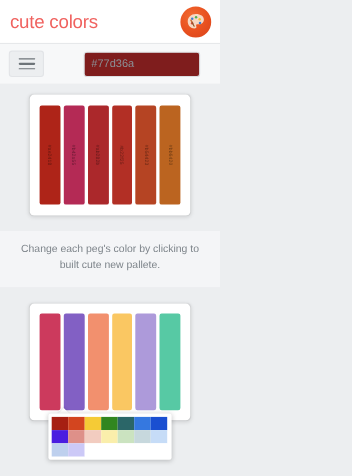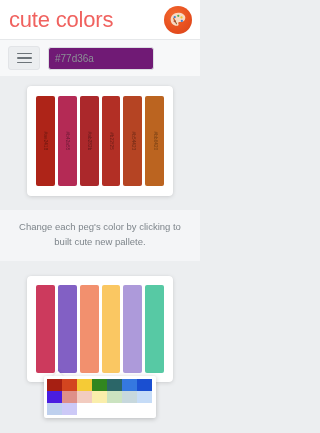--- a/index.html
+++ b/index.html
@@ -21,21 +21,21 @@
     height: 40px;
     background: #ffffff;
     display: flex;
     align-items: center;
     justify-content: space-between;
     padding: 0 8px 0 9px;
     border-bottom: 1px solid #e6e8ea;
   }
 
   .brand-title {
-    font-size: 22px;
+    font-size: 17px;
     color: #f0625f;
     letter-spacing: -0.2px;
     white-space: nowrap;
   }
 
   .brand-logo {
     width: 28px;
     height: 28px;
     border-radius: 50%;
     background: radial-gradient(circle at 38% 32%, #f26a30 0%, #e8501f 55%, #d8431a 100%);
@@ -76,23 +76,23 @@
   .menu-btn span {
     display: block;
     width: 15px;
     height: 1.5px;
     background: #6d7479;
     border-radius: 1px;
   }
 
   .hex-input {
     flex: 1 1 auto;
-    margin-left: 0;
+    margin-left: 28px;
     height: 23px;
-    background: #701a75;
+    background: #7f1d1d;
     border: 1px solid #dcdfe2;
     border-radius: 3px;
     font-family: "Liberation Sans", sans-serif;
     font-size: 10px;
     color: #8b9096;
     padding: 0 6px;
     outline: none;
     max-width: 106px;
   }
   .hex-input::placeholder { color: #8b9096; }

